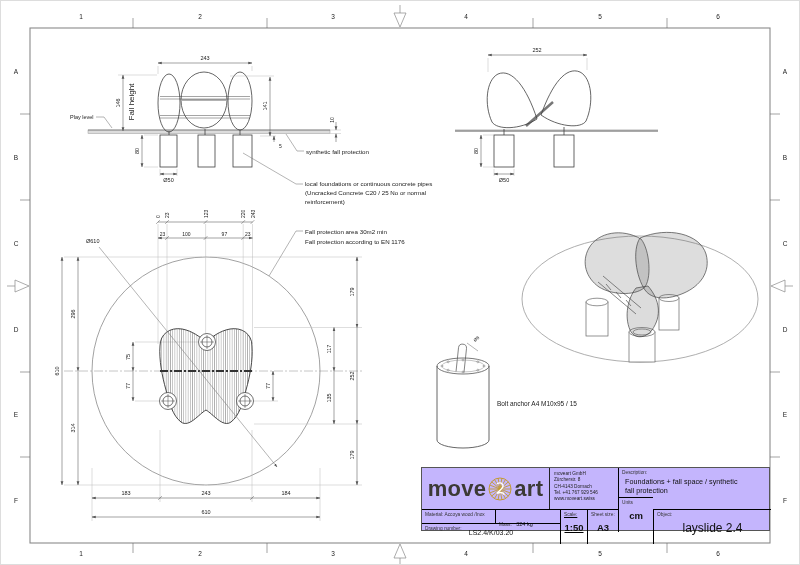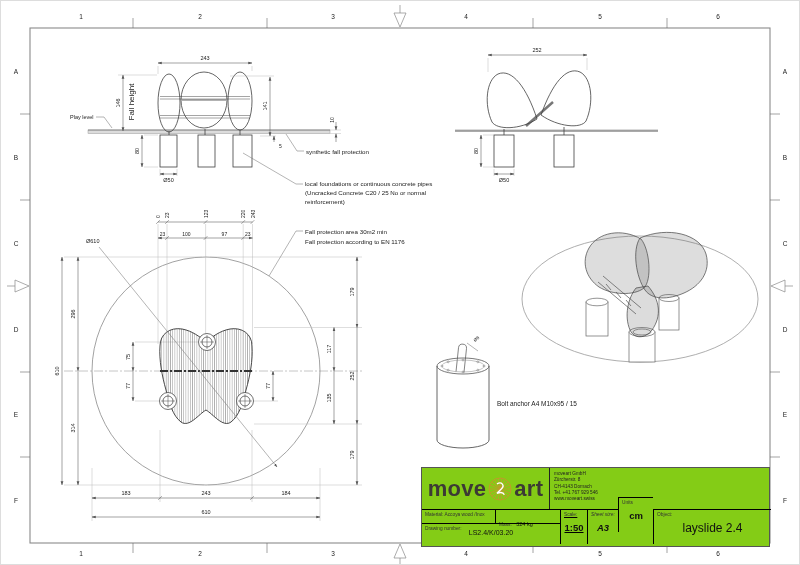--- a/index.html
+++ b/index.html
@@ -4,22 +4,22 @@
 <style>
   html,body{margin:0;padding:0;background:#fff;}
   .sheet{position:relative;width:800px;height:565px;background:#fff;overflow:hidden;
          font-family:"Liberation Sans","DejaVu Sans",sans-serif;}
   svg text{font-family:"Liberation Sans","DejaVu Sans",sans-serif;fill:#222;}
   .out{stroke:#3f3f3f;fill:none;stroke-width:.8;}
   .dl{stroke:#666;stroke-width:.6;fill:none;}
   .ext{stroke:#b5b5b5;stroke-width:.45;fill:none;}
   .ld{stroke:#777;stroke-width:.55;fill:none;}
   
-  .tb{position:absolute;left:421px;top:467px;width:349px;height:80px;border:1px solid #555;
-      box-sizing:border-box;background:#84cc16;}
+  .tb{position:absolute;left:421px;top:467px;width:349px;height:64px;border:1px solid #555;
+      box-sizing:border-box;background:#c4b5fd;}
   .tbc{position:absolute;box-sizing:border-box;border-color:#555;}
   .lbl{font-size:4.8px;color:#333;line-height:1.2;}
   .logo-wrap{display:flex;align-items:center;justify-content:center;height:100%;}
   .logo-txt{font-size:22px;font-weight:700;color:#3c3a35;letter-spacing:.3px;}
   .addr{font-size:4.7px;line-height:1.35;color:#222;padding:3px 0 0 4px;}
   .desc-body{font-size:7.2px;color:#111;padding:1px 0 0 6px;line-height:1.25;}
   .cell-pad{padding:2px 0 0 3px;}
   .val-center{display:flex;align-items:center;justify-content:center;}
   .bigval{font-size:9.5px;font-weight:600;color:#111;}
   .midval{font-size:12px;color:#111;}
@@ -318,39 +318,46 @@
       <span class="logo-txt">art</span>
     </div>
   </div>
   <div class="tbc addr" style="left:127px;top:0;width:69px;height:41px;border-left:1px solid;">
     <div>moveart GmbH</div>
     <div>Zürcherstr. 8</div>
     <div>CH-4143 Dornach</div>
     <div>Tel. +41 767 929 546</div>
     <div>www.moveart.swiss</div>
   </div>
+  <div class="tbc" style="left:196px;top:0;width:153px;height:41px;border-left:1px solid;">
+    <div class="lbl cell-pad">Description:</div>
+    <div class="desc-body">
+      <div>Foundations + fall space / synthetic</div>
+      <div>fall protection</div>
+    </div>
+  </div>
 
   <div class="tbc" style="left:0;top:41px;width:73px;height:14px;border-top:1px solid;">
     <div class="lbl cell-pad"><span>Material:</span>
       <span>Accoya wood /Inox</span></div>
   </div>
   <div class="tbc" style="left:73px;top:41px;width:65px;height:14px;border-top:1px solid;border-left:1px solid;">
     <div class="cell-pad"><span class="lbl">Mass:</span>
       <span class="inline-val">324 kg</span></div>
   </div>
   <div class="tbc" style="left:0;top:55px;width:138px;height:21px;border-top:1px solid;">
     <div class="lbl cell-pad">Drawing number:</div>
     <div class="val-center dnval" style="margin-top:-3px;">LS2.4/K/03.20</div>
   </div>
 
   <div class="tbc" style="left:138px;top:41px;width:27px;height:35px;border-top:1px solid;border-left:1px solid;text-decoration:underline;">
     <div class="lbl cell-pad">Scale:</div>
     <div class="val-center bigval" style="height:20px;">1:50</div>
   </div>
-  <div class="tbc" style="left:165px;top:41px;width:31px;height:35px;border-top:1px solid;border-left:1px solid;font-style:italic;">
+  <div class="tbc" style="left:165px;top:41px;width:31px;height:35px;border-top:1px solid;border-left:1px solid;">
     <div class="lbl cell-pad">Sheet size:</div>
     <div class="val-center bigval" style="height:20px;">A3</div>
   </div>
   <div class="tbc" style="left:196px;top:29px;width:35px;height:35px;border-top:1px solid;border-left:1px solid;">
     <div class="lbl cell-pad">Units</div>
     <div class="val-center bigval" style="height:20px;">cm</div>
   </div>
   <div class="tbc" style="left:231px;top:41px;width:118px;height:35px;border-top:1px solid;border-left:1px solid;">
     <div class="lbl cell-pad">Object:</div>
     <div class="val-center midval" style="height:20px;">layslide 2.4</div>

